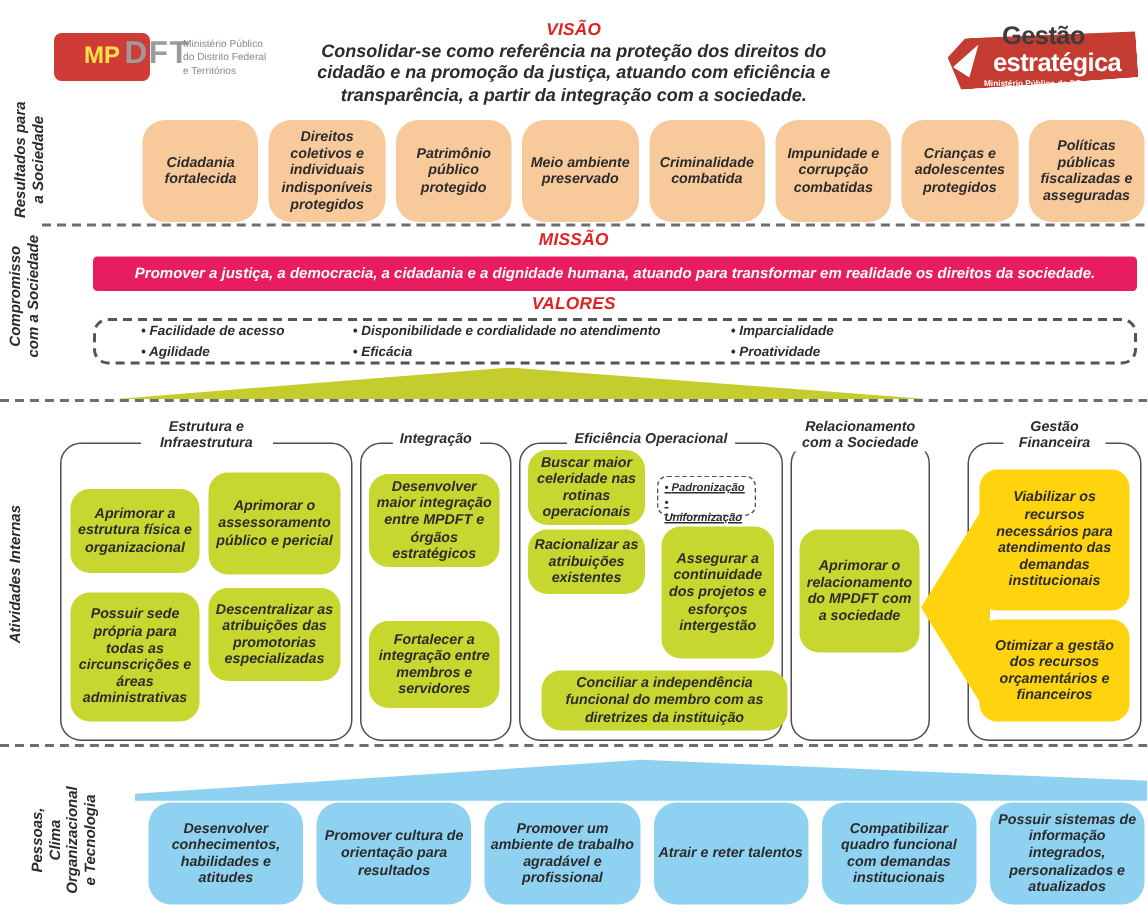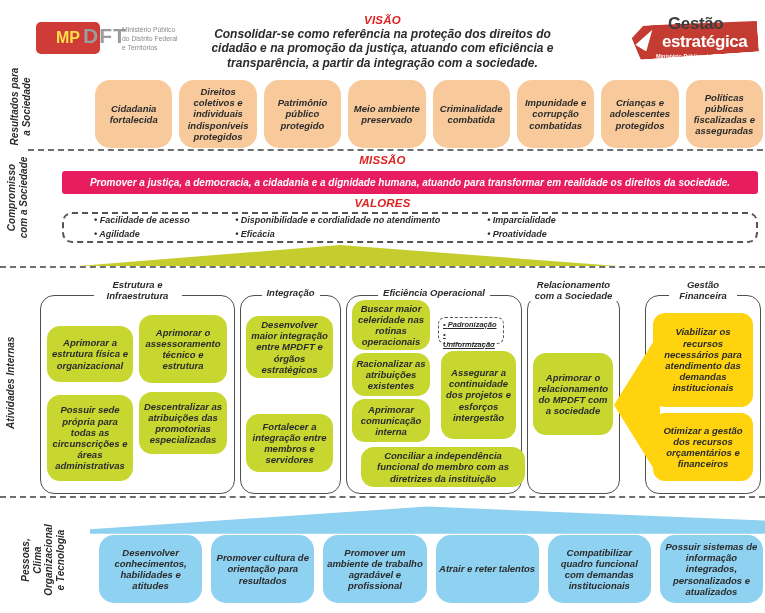--- a/index.html
+++ b/index.html
@@ -112,36 +112,35 @@
     </div>
   </div>
 
   <div class="tri" style="left:78px;top:245px;width:540px;height:21px;background:#c5cd2e;
               clip-path:polygon(48.5% 0,100% 100%,0 100%);"></div>
 
   <div class="colbox" style="left:40px;top:295px;width:193px;height:197px;">
     <div class="coltitle" style="top:-16px;width:78px;">Estrutura e Infraestrutura</div>
   </div>
   <div class="gbox" style="left:47px;top:326px;width:86px;height:56px;">Aprimorar a estrutura física e organizacional</div>
-  <div class="gbox" style="left:139px;top:315px;width:88px;height:68px;">Aprimorar o assessoramento técnico e estrutura</div>
+  <div class="gbox" style="left:139px;top:315px;width:88px;height:68px;">Aprimorar o assessoramento público e pericial</div>
   <div class="gbox" style="left:47px;top:395px;width:86px;height:86px;">Possuir sede própria para todas as circunscrições e áreas administrativas</div>
   <div class="gbox" style="left:139px;top:392px;width:88px;height:62px;">Descentralizar as atribuições das promotorias especializadas</div>
 
   <div class="colbox" style="left:240px;top:295px;width:99px;height:197px;">
     <div class="coltitle" style="top:-8px;white-space:nowrap;">Integração</div>
   </div>
   <div class="gbox" style="left:246px;top:316px;width:87px;height:62px;">Desenvolver maior integração entre MPDFT e órgãos estratégicos</div>
   <div class="gbox" style="left:246px;top:414px;width:87px;height:58px;">Fortalecer a integração entre membros e servidores</div>
 
   <div class="colbox" style="left:346px;top:295px;width:174px;height:197px;">
     <div class="coltitle" style="top:-8px;white-space:nowrap;">Eficiência Operacional</div>
   </div>
   <div class="gbox" style="left:352px;top:300px;width:78px;height:50px;z-index:2;">Buscar maior celeridade nas rotinas operacionais</div>
   <div class="gbox" style="left:352px;top:353px;width:78px;height:43px;">Racionalizar as atribuições existentes</div>
-  <div class="gbox" style="left:352px;top:399px;width:78px;height:43px;">Aprimorar comunicação interna</div>
   <div class="notebox" style="left:438px;top:317px;width:66px;height:27px;">
     <div class="noteitem">Padronização</div>
     <div class="noteitem">Uniformização</div>
   </div>
   <div class="gbox" style="left:441px;top:351px;width:75px;height:88px;">Assegurar a continuidade dos projetos e esforços intergestão</div>
   <div class="gbox" style="left:361px;top:447px;width:164px;height:40px;">Conciliar a independência funcional do membro com as diretrizes da instituição</div>
 
   <div class="colbox" style="left:527px;top:295px;width:91px;height:197px;">
     <div class="coltitle" style="top:-16px;width:88px;">Relacionamento com a Sociedade</div>
   </div>

